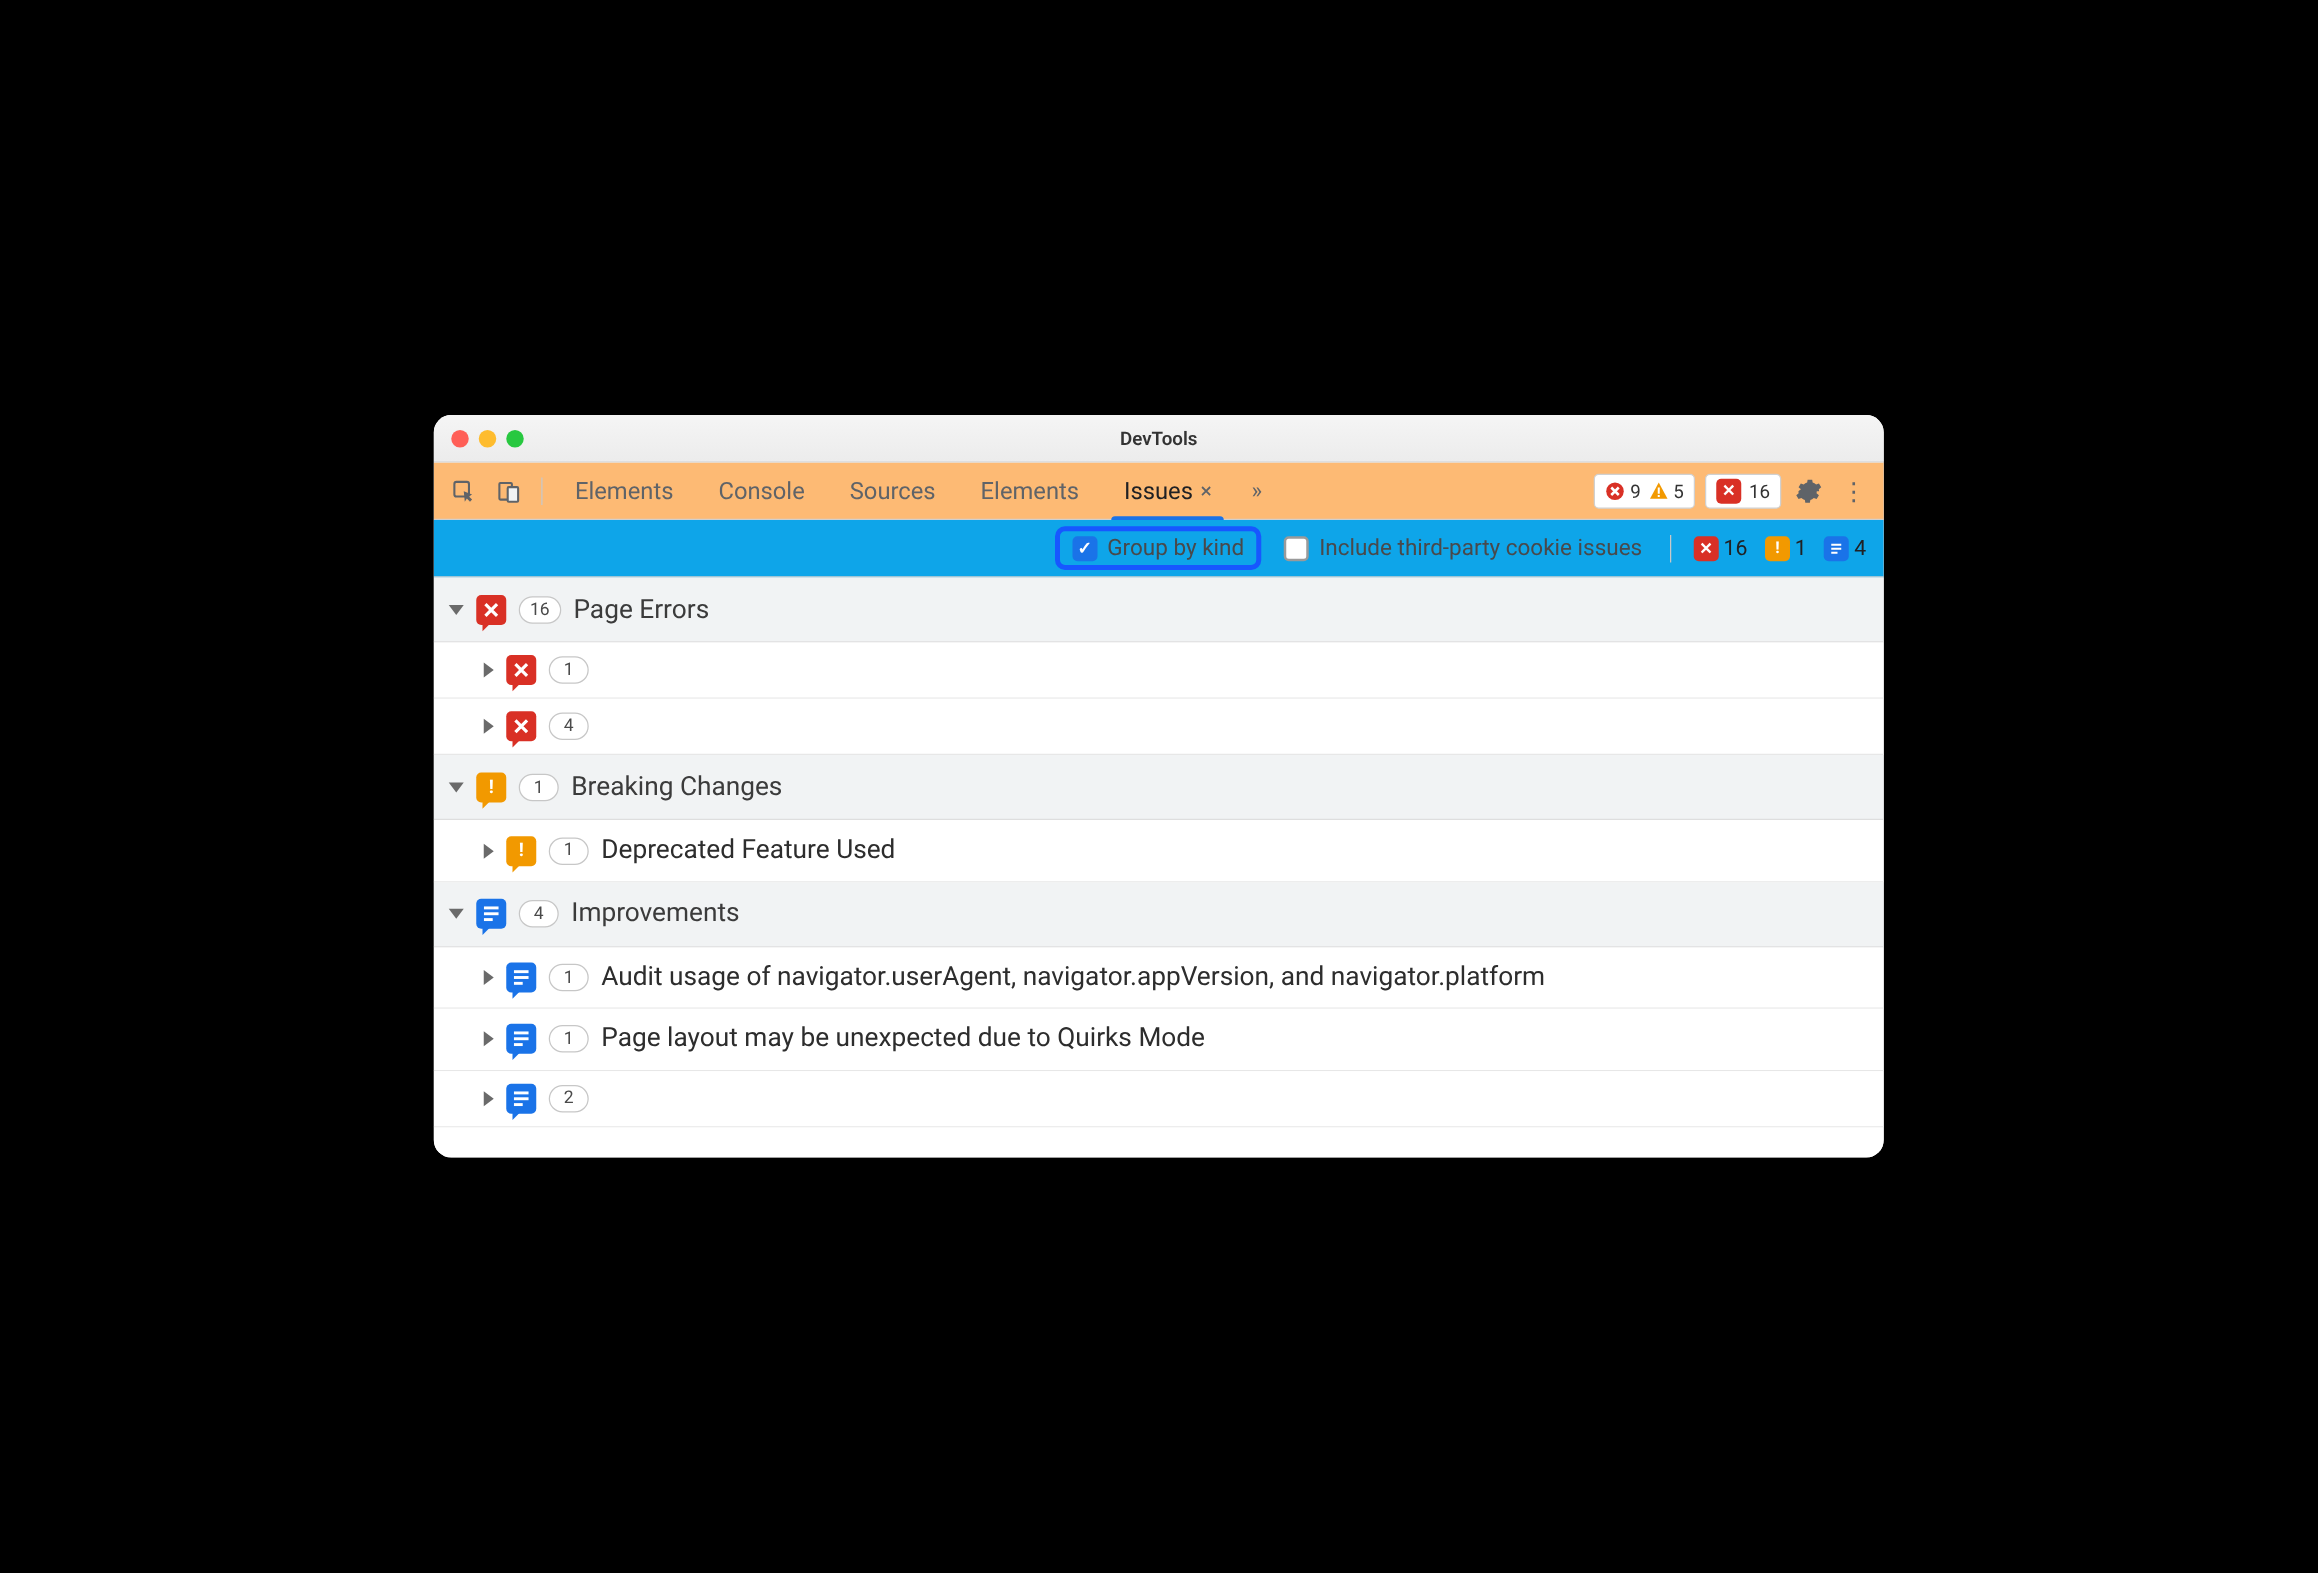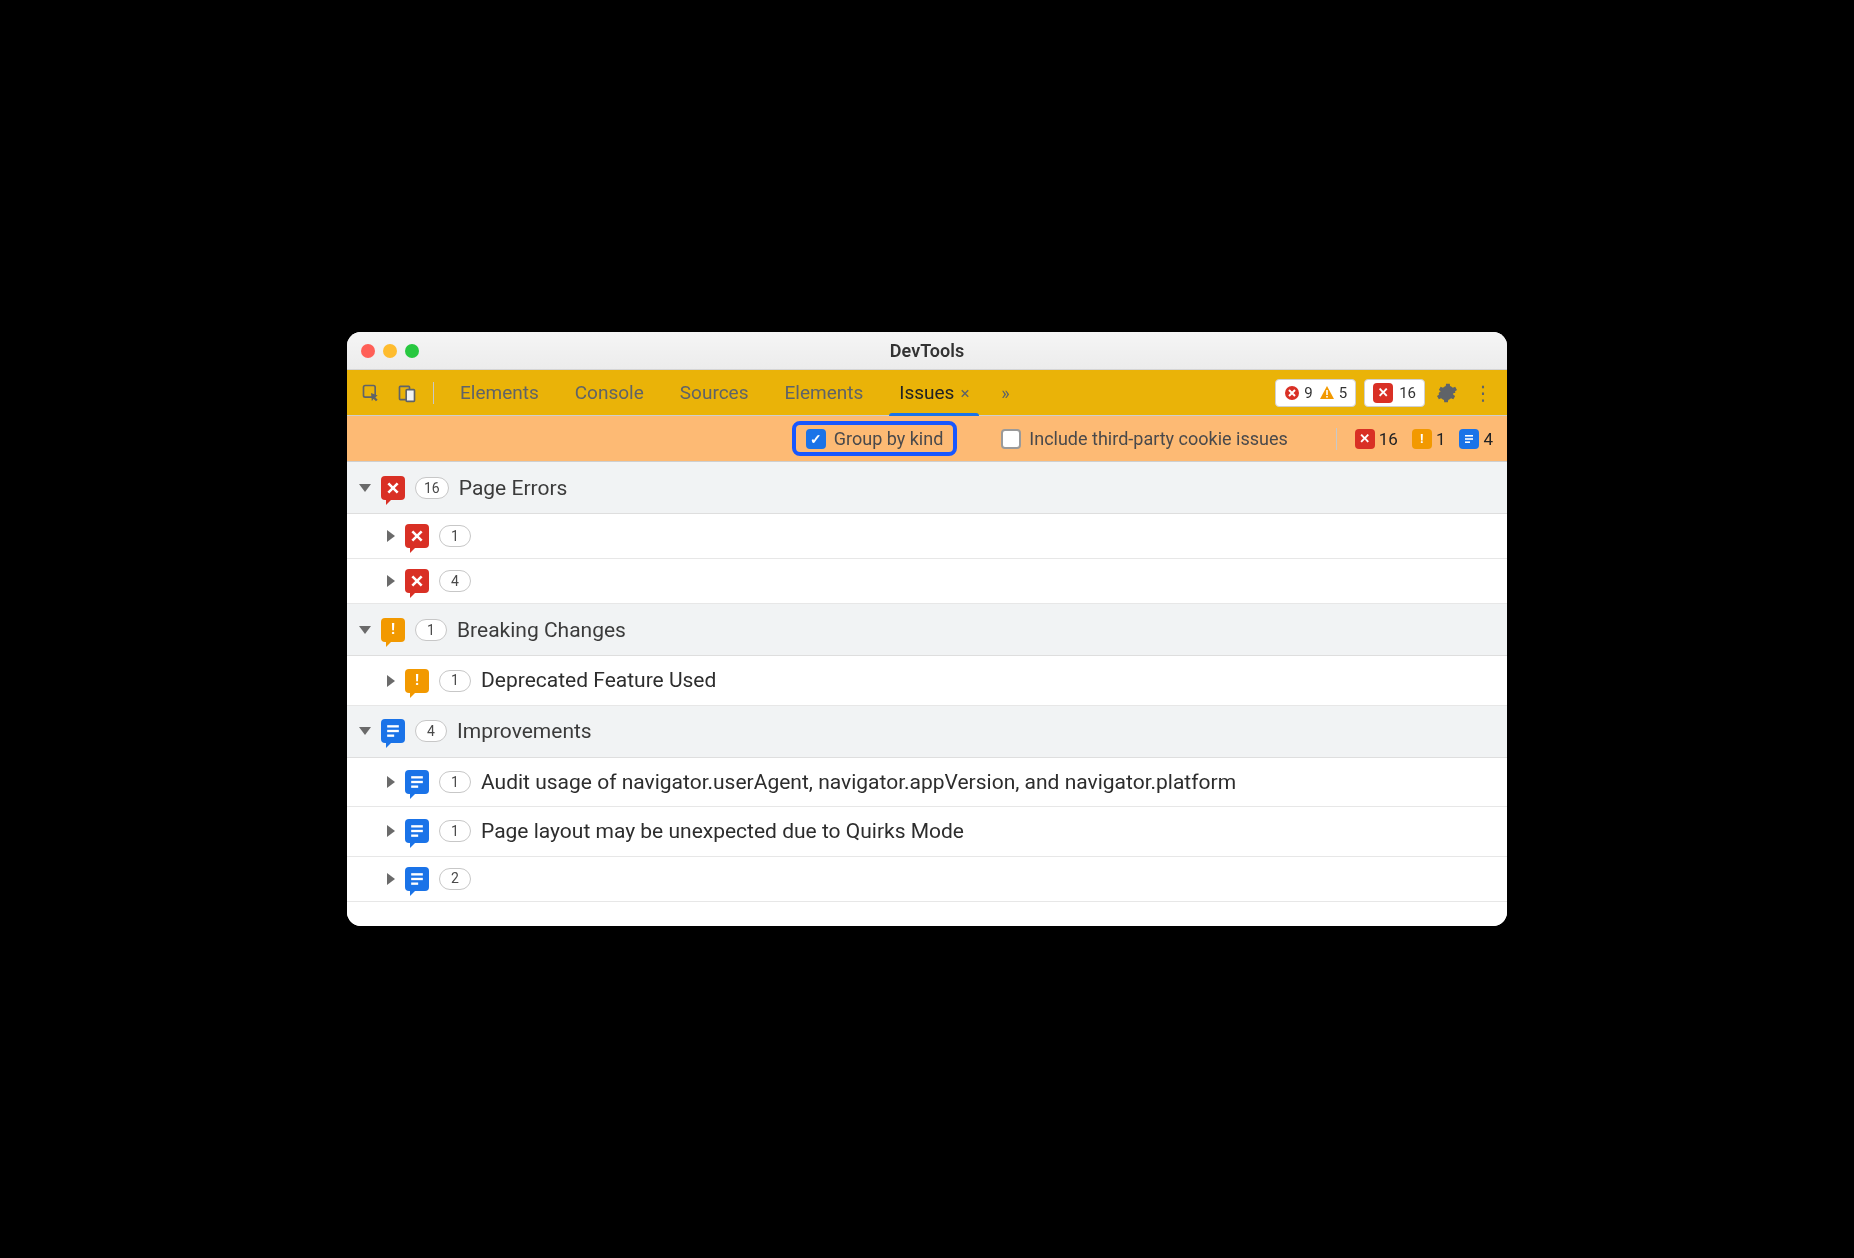--- a/index.html
+++ b/index.html
@@ -22,24 +22,24 @@
   .titlebar {
     height:38px;
     background:linear-gradient(#f5f5f5,#ececec);
     border-bottom:1px solid #d5d5d5;
     display:flex; align-items:center;
     position:relative;
   }
   .traffic { display:flex; gap:8px; padding-left:14px;}
   .dot { width:14px; height:14px; border-radius:50%; }
   .dot.red{background:#ff5f57;} .dot.yellow{background:#febc2e;} .dot.green{background:#28c840;}
-  .title { position:absolute; left:0; right:0; text-align:center; font-weight:600; font-size:18px; color:#333; pointer-events:none;}
+  .title { position:absolute; left:0; right:0; text-align:center; font-weight:600; font-size:15px; color:#333; pointer-events:none;}
   .tabbar {
     height:46px;
-    background:#eab308;
+    background:#fdba74;
     border-bottom:1px solid #cfcfcf;
     display:flex; align-items:center;
     padding:0 10px;
     gap:8px;
   }
   .icon-btn { width:28px; height:28px; display:flex; align-items:center; justify-content:center; color:#5f6368; border-radius:4px;}
   .vdiv { width:1px; height:22px; background:#c8c8c8; margin:0 4px;}
   .tab { font-size:19px; color:#5f6368; padding:0 14px; height:100%; display:flex; align-items:center; position:relative;}
   .tab.active { color:#202124; }
   .tab.active::after { content:""; position:absolute; left:4px; right:4px; bottom:-1px; height:3px; background:#1a73e8; border-radius:3px 3px 0 0;}
@@ -47,24 +47,24 @@
   .spacer{flex:1;}
   .status-pill {
     display:flex; align-items:center; gap:6px;
     border:1px solid #d0d0d0; background:#fff; border-radius:4px;
     height:28px; padding:0 8px; font-size:15px; color:#333;
   }
   .status-pill span{display:flex; align-items:center; gap:4px;}
   .ic { width:16px; height:16px; display:inline-block;}
   .filterbar {
     height:46px;
-    background:#fdba74;
+    background:#0ea5e9;
     border-bottom:1px solid #cfcfcf;
     display:flex; align-items:center; justify-content:center;
-    gap:34px; padding:0 14px;
+    gap:8px; padding:0 14px;
     font-size:18px; color:#49494b;
   }
   .filterbar .right { margin-left:auto; display:flex; align-items:center; gap:14px;}
   .check-wrap { display:flex; align-items:center; gap:8px; padding:3px 10px; border-radius:8px;}
   .check-wrap.highlight { border:4px solid #1757ff; }
   .faux-check {
     width:20px; height:20px; border:2px solid #9a9a9a; border-radius:4px; display:flex; align-items:center; justify-content:center; background:#fff;
   }
   .faux-check.checked { background:#1a73e8; border-color:#1a73e8; color:#fff; }
   .faux-check.checked::after{content:"✓"; font-size:14px; font-weight:bold;}

